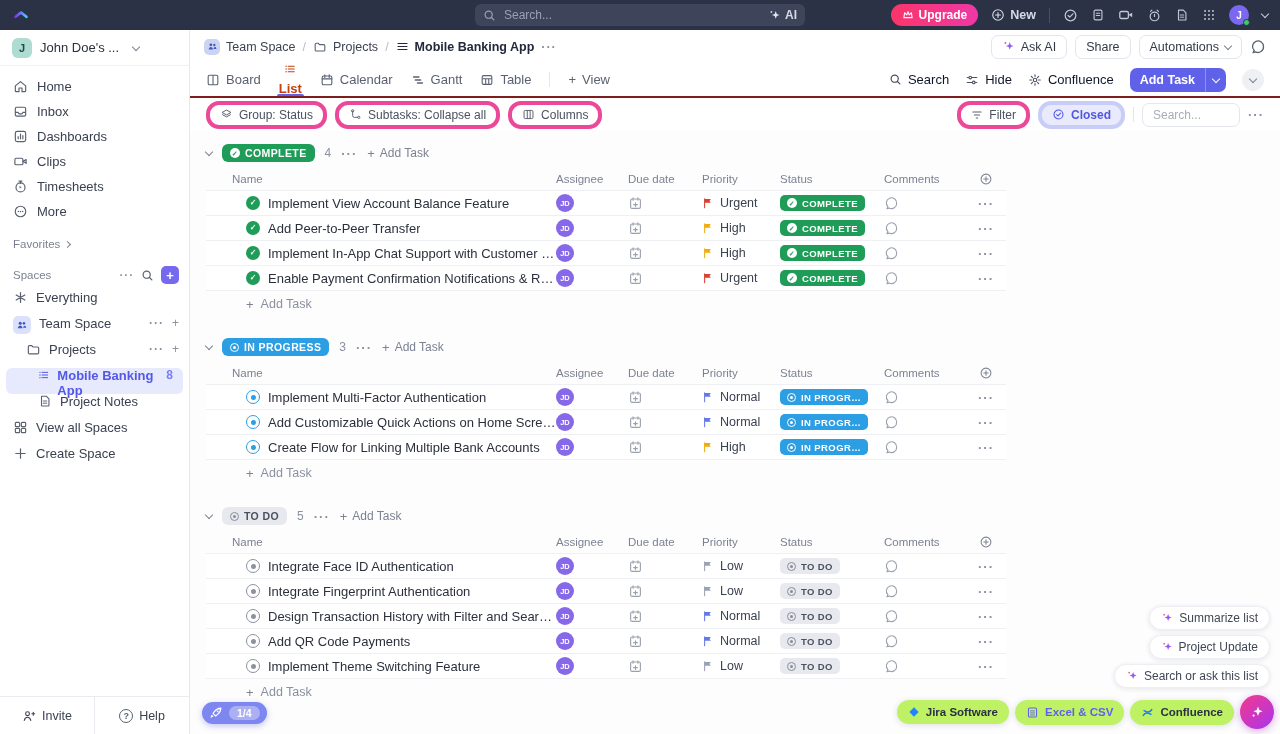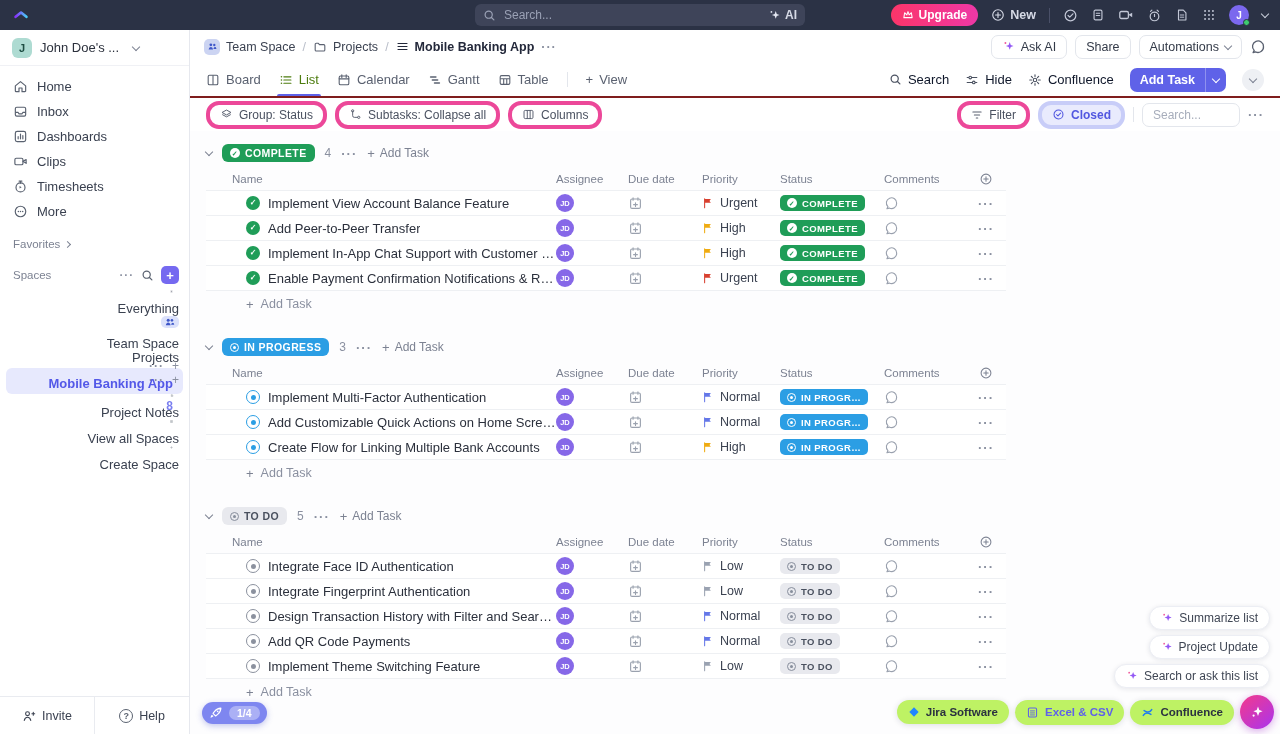--- a/index.html
+++ b/index.html
@@ -43,21 +43,21 @@
   .ws-name { font-weight:400; font-size:13px; color:#2b303c; }
   .workspace-row .chev { margin-left:6px; }
   .side-nav { padding:8px 0 0; }
   .nav-item { height:25px; display:flex; align-items:center; gap:9px; padding:0 13px; color:#3a4150; font-size:13px; cursor:pointer; }
   .nav-item svg { color:#5a6270; }
   .fav-row { margin-top:14px; padding:0 13px; display:flex; align-items:center; gap:5px; font-size:11.5px; color:#7c8292; cursor:pointer; }
   .spaces-row { margin-top:16px; padding:0 10px 0 13px; display:flex; align-items:center; font-size:11.5px; color:#7c8292; }
   .spaces-row .right { margin-left:auto; display:flex; align-items:center; gap:7px; }
   .plus-btn { width:18px; height:18px; border-radius:5px; background:#7569f0; color:#fff; display:flex; align-items:center; justify-content:center; font-size:13px; font-weight:600; cursor:pointer; }
   .tree { padding:6px 0 0; }
-  .tree-item { height:26px; display:flex; align-items:flex-end; gap:8px; padding:0 10px 0 13px; color:#3a4150; font-size:13px; cursor:pointer;flex-direction:column; }
+  .tree-item { height:26px; display:flex; align-items:flex-start; gap:8px; padding:0 10px 0 13px; color:#3a4150; font-size:13px; cursor:pointer; }
   .tree-item .meta { margin-left:auto; display:flex; gap:8px; align-items:center; color:#8a90a0; font-size:12px; }
   .tree-item.ind1 { padding-left:26px; }
   .tree-item.ind2 { padding-left:38px; }
   .tree-item.active { background:#e7e9fd; border-radius:6px; margin:0 6px; padding-left:32px; color:#5358e8; font-weight:600; }
   .tree-item.active .count { color:#7a7ff0; font-weight:600; margin-left:auto; font-size:12px; }
   .space-ic { width:18px; height:18px; border-radius:5px; background:#dbe1fb; display:flex; align-items:center; justify-content:center; color:#3d56c8; }
   .sidebar-bottom { margin-top:auto; border-top:1px solid #e9ebf0; height:38px; display:flex; align-items:stretch; }
   .sb-cell { flex:1; display:flex; align-items:center; justify-content:center; gap:6px; font-size:12.5px; color:#3a4150; cursor:pointer; }
   .sb-cell + .sb-cell { border-left:1px solid #e9ebf0; }
   .help-q { width:14px; height:14px; border-radius:50%; border:1.2px solid #5a6270; font-size:9px; display:flex; align-items:center; justify-content:center; color:#5a6270; font-weight:700; }
@@ -66,21 +66,21 @@
   .main { flex:1; min-width:0; display:flex; flex-direction:column; position:relative; background:#fff; }
   .crumb-row { height:33px; display:flex; align-items:center; gap:7px; padding:0 14px; font-size:12.5px; color:#3c4352; }
   .crumb-sep { color:#b9bec9; }
   .crumb-item { display:flex; align-items:center; gap:6px; cursor:pointer; }
   .crumb-item.current { font-weight:700; color:#23283a; }
   .crumb-right { margin-left:auto; display:flex; align-items:center; gap:8px; }
   .pill-btn { display:flex; align-items:center; gap:6px; background:#fff; border:1px solid #e3e6ec; border-radius:7px; padding:4px 10px; font-size:12.5px; color:#333a48; font-family:inherit; cursor:pointer; }
 
   .tabbar { height:35px; display:flex; align-items:center; gap:18px; padding:0 16px; border-bottom:2px solid #7f1d1d; font-size:13px; color:#5a6170; }
   .tab { display:flex; align-items:center; gap:6px; height:100%; position:relative; cursor:pointer; }
-  .tab.active { color:#4d7c0f; font-weight:400; }
+  .tab.active { color:#c2410c; font-weight:700;flex-direction:column; }
   .tab.active::after { content:""; position:absolute; left:-2px; right:-2px; bottom:0; height:2px; background:#5f62e8; border-radius:2px 2px 0 0; }
   .v-div { width:1px; height:15px; background:#e3e6ec; }
   .tabbar-right { margin-left:auto; display:flex; align-items:center; gap:16px; }
   .tb-action { display:flex; align-items:center; gap:6px; cursor:pointer; color:#0f172a; }
   .add-task-btn { display:flex; align-items:stretch; background:#5f62e8; border-radius:7px; overflow:hidden; color:#fff; font-size:12.5px; font-weight:600; cursor:pointer; }
   .add-task-btn .lbl { padding:5px 10px; }
   .add-task-btn .caret { display:flex; align-items:center; padding:0 7px; border-left:1px solid rgba(255,255,255,.3); }
   .circle-btn { width:22px; height:22px; border-radius:50%; background:#eef0f4; display:flex; align-items:center; justify-content:center; cursor:pointer; }
 
   .toolbar { height:33px; display:flex; align-items:center; gap:8px; padding:0 16px; }

